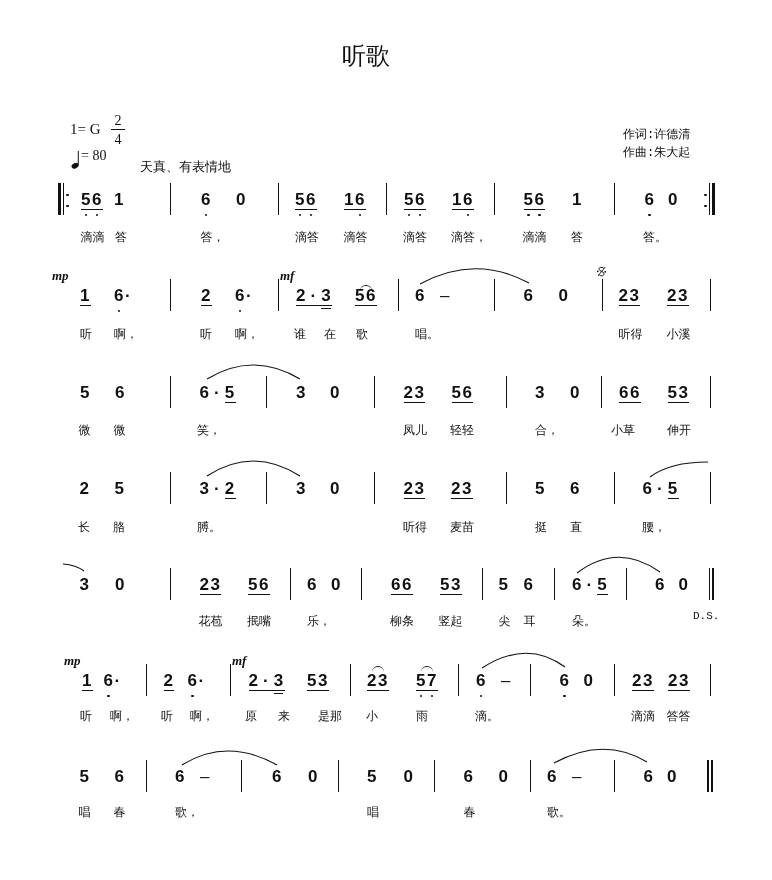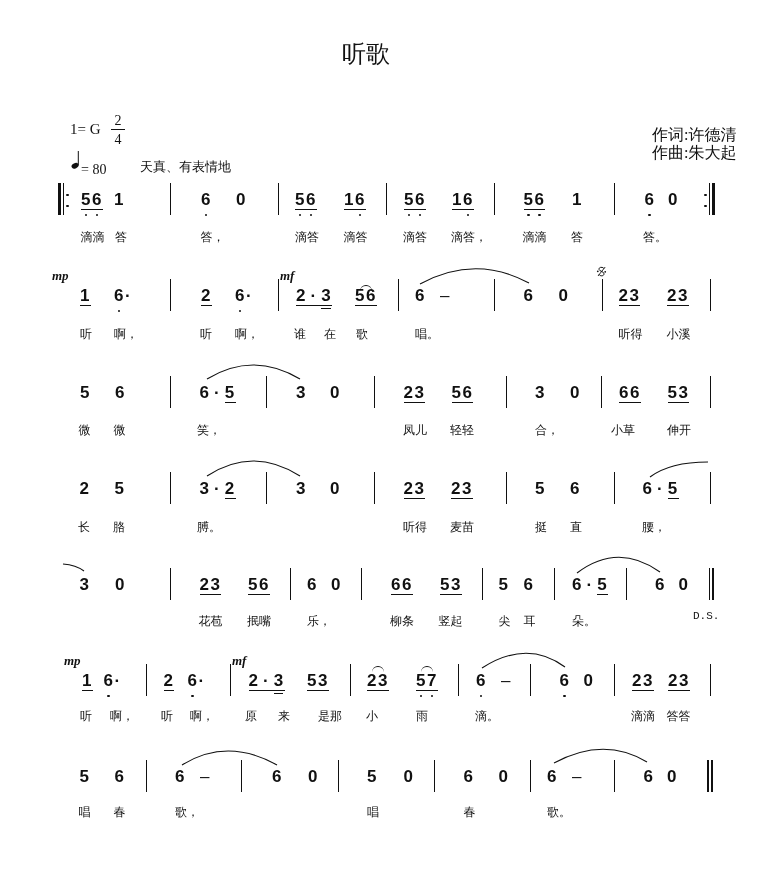--- a/index.html
+++ b/index.html
@@ -1,28 +1,28 @@
 <!DOCTYPE html>
 <html><head>
 <meta charset="utf-8">
 <style>
   html, body { margin:0; padding:0; background:#fff; }
   #page { position:relative; width:772px; height:880px; background:#fff; overflow:hidden; color:#111; }
   .abs { position:absolute; }
-  .title { left:266px; width:200px; top:42px; text-align:center; font-family:Liberation Mono, monospace; font-size:24px; line-height:28px; }
+  .title { left:266px; width:200px; top:42px; text-align:center; font-family:Liberation Serif, serif; font-size:24px; line-height:28px; }
   .subtitle { left:266px; width:200px; top:75px; text-align:center; font-family:"Liberation Sans", sans-serif; font-size:13px; line-height:16px; }
   .key { left:70px; top:121px; font-family:"Liberation Serif", serif; font-size:15px; line-height:16px; white-space:pre; }
   .ts { left:111px; top:111px; width:14px; height:36px; font-family:"Liberation Serif", serif; font-size:14px; line-height:16px; text-align:center; }
   .ts-num { position:absolute; left:0; top:2px; width:14px; }
   .ts-line { position:absolute; left:0; top:18px; width:14px; height:1px; background:#111; }
   .ts-den { position:absolute; left:0; top:21px; width:14px; }
   .q-icon { left:70px; top:150px; width:12px; height:20px; }
-  .tempo-text { left:81px; top:162px; font-family:"Liberation Serif", serif; font-size:14px; line-height:16px; white-space:pre; }
+  .tempo-text { left:81px; top:148px; font-family:"Liberation Serif", serif; font-size:14px; line-height:16px; white-space:pre; }
   .expr { left:140px; top:159px; font-family:"Liberation Sans", sans-serif; font-size:13px; line-height:16px; }
-  .credit { left:652px; font-family:Liberation Serif, serif; font-size:16px; line-height:16px; white-space:nowrap; }
+  .credit { left:623px; font-family:Liberation Mono, monospace; font-size:12px; line-height:16px; white-space:nowrap; }
 
   .row { position:absolute; left:0; width:684px; height:18px; }
   .n { position:absolute; top:0; height:18px; line-height:18px; font-family:"Liberation Sans", sans-serif; font-weight:bold; font-size:17px; letter-spacing:1.5px; white-space:nowrap; color:#111; }
   .u1 { border-bottom:1.4px solid #111; }
   .lo1::before, .lo12::before, .lo2::after, .lo12::after { content:""; position:absolute; top:22.5px; width:2.6px; height:2.6px; border-radius:50%; background:#111; }
   .lo1::before, .lo12::before { left:3.5px; }
   .lo2::after, .lo12::after { left:14.5px; }
   .dt { letter-spacing:5px; }
   .ul { display:inline-block; height:18px; vertical-align:top; border-bottom:1.4px solid #111; }
   .u2in { position:relative; display:inline-block; height:18px; vertical-align:top; }

